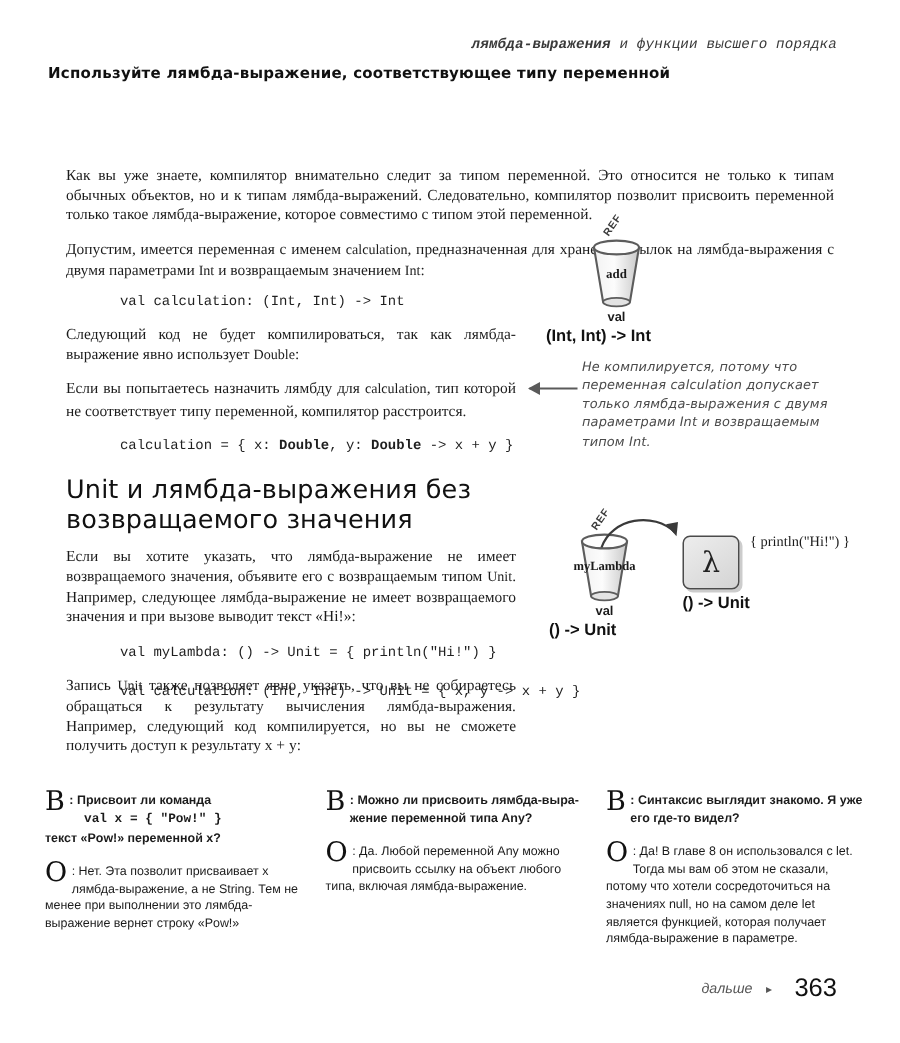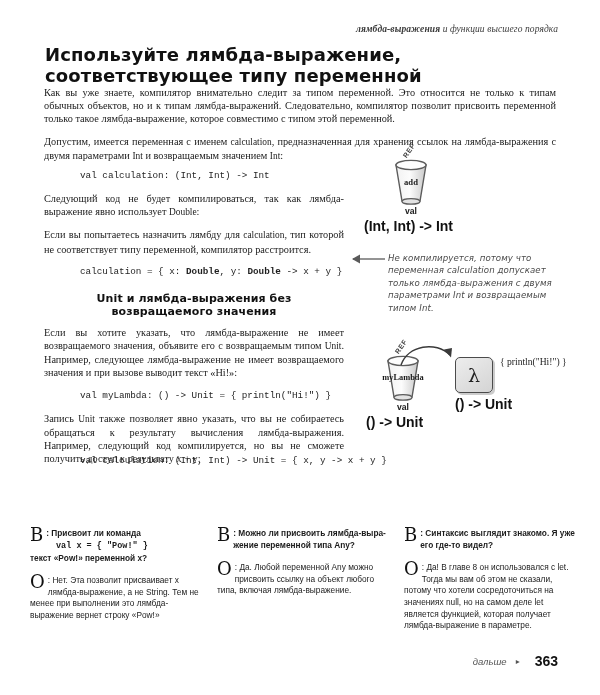--- a/index.html
+++ b/index.html
@@ -6,54 +6,54 @@
   body{
     width:600px;height:695px;background:#ffffff;
     font-family:"Liberation Serif",serif;color:#1a1a1a;
     position:relative;overflow:hidden;
   }
   .page{position:relative;width:600px;height:695px;}
 
   
   .runhead{
     position:absolute;top:24px;right:42px;
-    font-family:Liberation Serif, serif;
+    font-family:Liberation Mono, monospace;
     font-style:italic;font-size:9.5px;color:#3a3a3a;
     letter-spacing:.1px;white-space:nowrap;text-align:right;
   }
   .runhead b{font-weight:bold;font-style:italic;}
 
   
   .title{
-    position:absolute;left:45px;top:44px;width:510px;
+    position:absolute;left:32px;top:44px;width:510px;
     font-family:"DejaVu Sans",sans-serif;
-    font-size:18px;font-weight:bold;color:#111;
+    font-size:10px;font-weight:bold;color:#111;
     letter-spacing:.15px;
   }
 
   
-  .col{position:absolute;}
+  .col{position:absolute;margin-top:25px;}
   p.body{
     margin:0 0 9px 0;font-size:10.3px;line-height:13.2px;
     text-align:justify;color:#1c1c1c;
   }
   code,.mono{font-family:Liberation Serif, serif;font-size:9.4px;color:#1c1c1c;}
 
   .codeblock{
     font-family:Liberation Mono, monospace;
     font-size:9.3px;line-height:14px;color:#1f1f1f;
     margin:7px 0 9px 0;padding-left:36px;white-space:pre;
   }
   .codeblock b{font-weight:bold;}
 
   
   .subhead{
     font-family:"DejaVu Sans",sans-serif;
-    font-size:11px;font-weight:bold;color:#111;
-    margin:13px 0 8px 0;letter-spacing:.1px;text-align:center;
+    font-size:17px;font-weight:normal;color:#111;
+    margin:13px 0 8px 0;letter-spacing:.1px;
   }
 
   
   .illus{position:absolute;}
   .cup-wrap{position:relative;width:58px;}
   .cup{
     position:relative;width:42px;height:50px;margin:0 auto;
   }
   .cup svg{display:block;}
   .cup-word{
@@ -61,21 +61,21 @@
     font-family:Liberation Serif, serif;
     font-size:8.6px;font-weight:bold;color:#1a1a1a;
   }
   .cup-word.wide{left:-18px;right:-18px;font-size:8.4px;}
   .val-lbl{
     text-align:center;font-family:"Liberation Sans",sans-serif;
     font-size:8.6px;font-weight:bold;color:#1a1a1a;margin-top:0px;
   }
   .type-lbl{
     font-family:"Liberation Sans",sans-serif;
-    font-size:14px;font-weight:bold;color:#111;margin-top:2px;
+    font-size:11px;font-weight:bold;color:#111;margin-top:2px;
     white-space:nowrap;
   }
   .reftag{
     position:absolute;font-family:"Liberation Sans",sans-serif;
     font-size:7px;font-weight:bold;color:#3d3d3d;
     letter-spacing:.6px;transform:rotate(-55deg);
   }
 
   
   .hand{
@@ -140,22 +140,22 @@
   .footer{
     position:absolute;right:42px;bottom:26px;
     display:flex;align-items:center;gap:9px;
   }
   .f-next{
     font-family:"Liberation Sans",sans-serif;font-style:italic;
     font-size:9.5px;color:#555;
   }
   .f-arrow{font-size:8px;color:#555;}
   .f-page{
-    font-family:"Liberation Sans",sans-serif;font-weight:bold;
-    font-size:14px;color:#111;margin-left:6px;
+    font-family:"Liberation Sans",sans-serif;font-weight:normal;
+    font-size:17px;color:#111;margin-left:6px;
   }
   .curve{position:absolute;}
 </style>
 </head>
 <body>
 
 <div class="page">
 
   <div class="runhead">
     <b>лямбда-выражения</b><span> и функции высшего порядка</span>
@@ -208,21 +208,21 @@
       </div>
       <div class="val-lbl">val</div>
     </div>
     <div class="type-lbl" style="margin-left:-18px;">(Int, Int) -&gt; Int</div>
   </div>
 
   <svg class="curve" style="left:341px;top:252px;" width="46" height="14">
     <line x1="44" y1="7" x2="12" y2="7" stroke="#5a5a5a" stroke-width="1.3"></line>
     <path d="M11,7 L19,2.6 L19,11.4 Z" fill="#5a5a5a"></path>
   </svg>
-  <div class="hand illus" style="left:388px;top:252px;width:170px;">Не компилируется, потому что переменная calculation допускает только лямбда-выражения с двумя параметрами Int и возвращаемым типом Int.</div>
+  <div class="hand illus" style="left:388px;top:239px;width:170px;">Не компилируется, потому что переменная calculation допускает только лямбда-выражения с двумя параметрами Int и возвращаемым типом Int.</div>
 
   <div class="illus" style="left:374px;top:352px;">
     <div class="cup-wrap">
       <div class="reftag" style="left:19px;top:-9px;">REF</div>
       <div class="cup">
         <svg width="42" height="50" viewBox="0 0 42 50">
           <path d="M6,9 L12,45 L30,45 L36,9 Z" fill="url(#g1)" stroke="#5c5c5c" stroke-width="1.4"></path>
           <ellipse cx="21" cy="9" rx="15" ry="4.6" fill="#fdfdfd" stroke="#5c5c5c" stroke-width="1.4"></ellipse>
           <ellipse cx="21" cy="45.4" rx="9" ry="2.8" fill="#e3e3e3" stroke="#5c5c5c" stroke-width="1.2"></ellipse>
         </svg>

